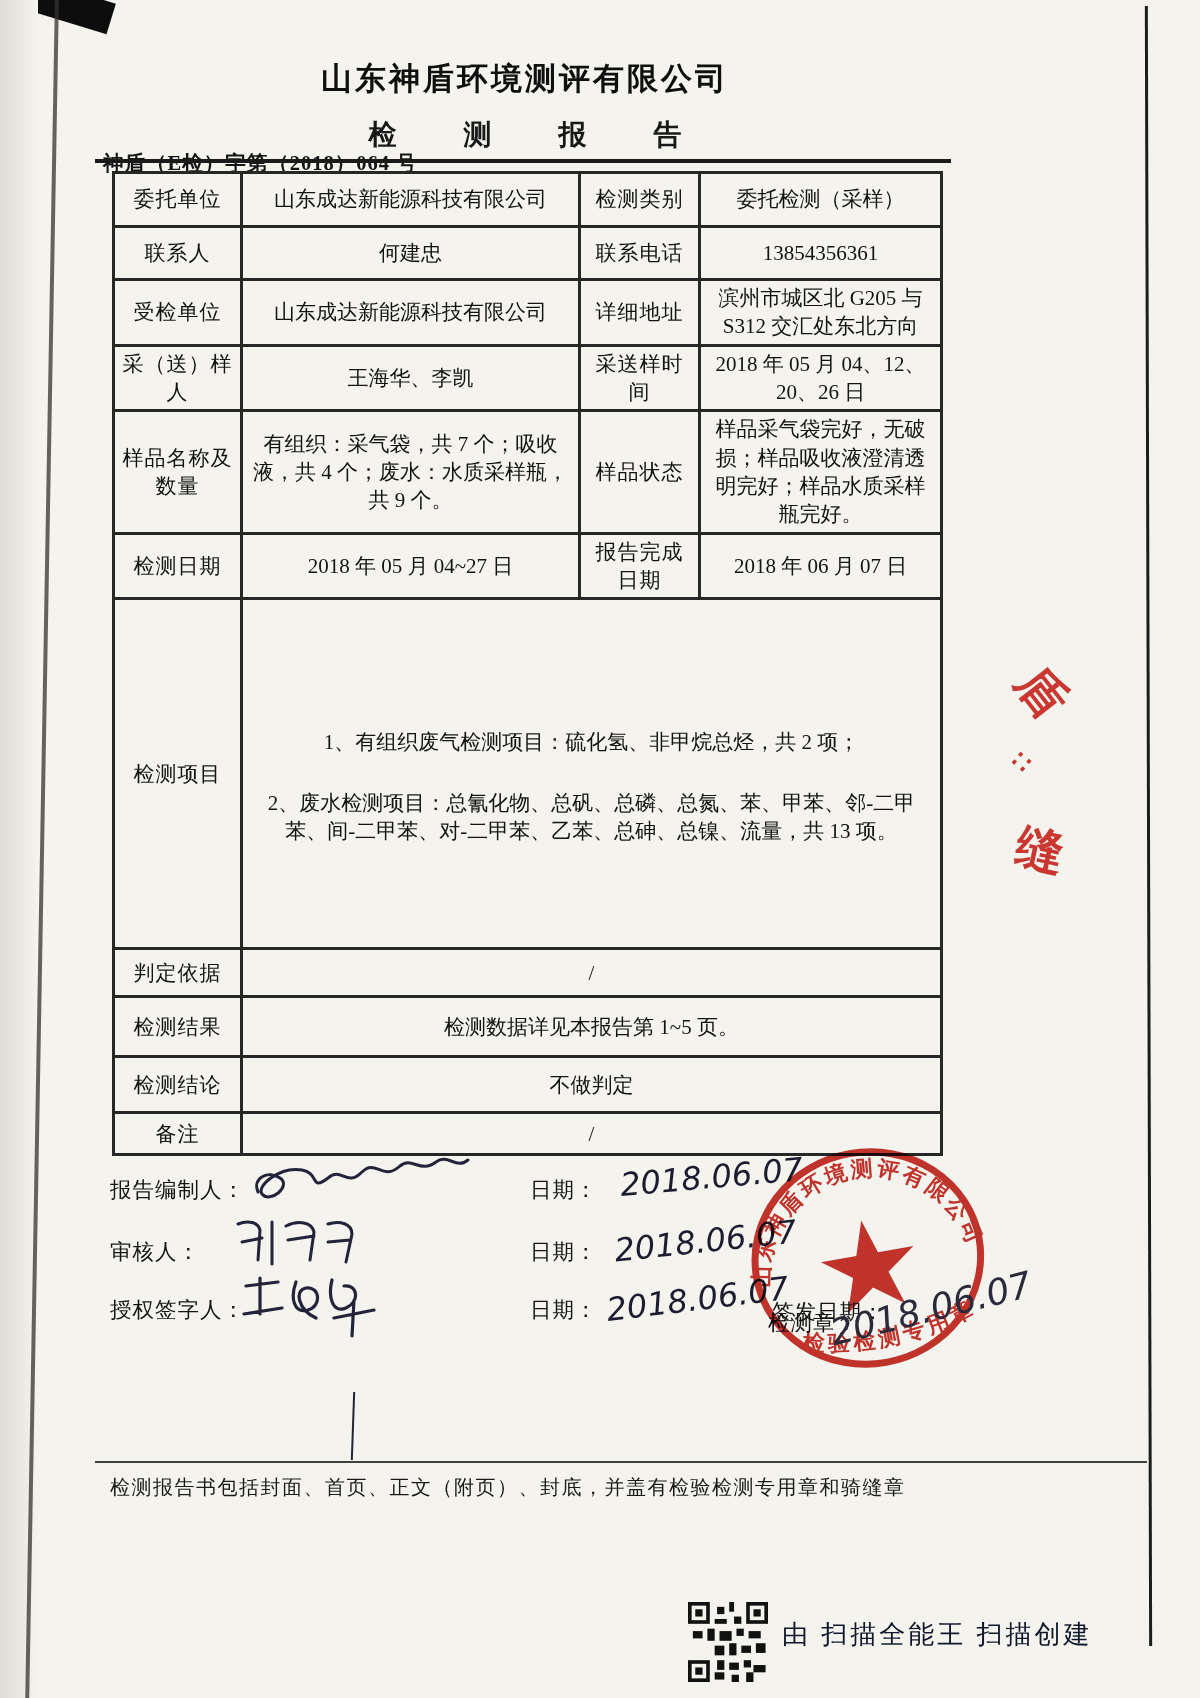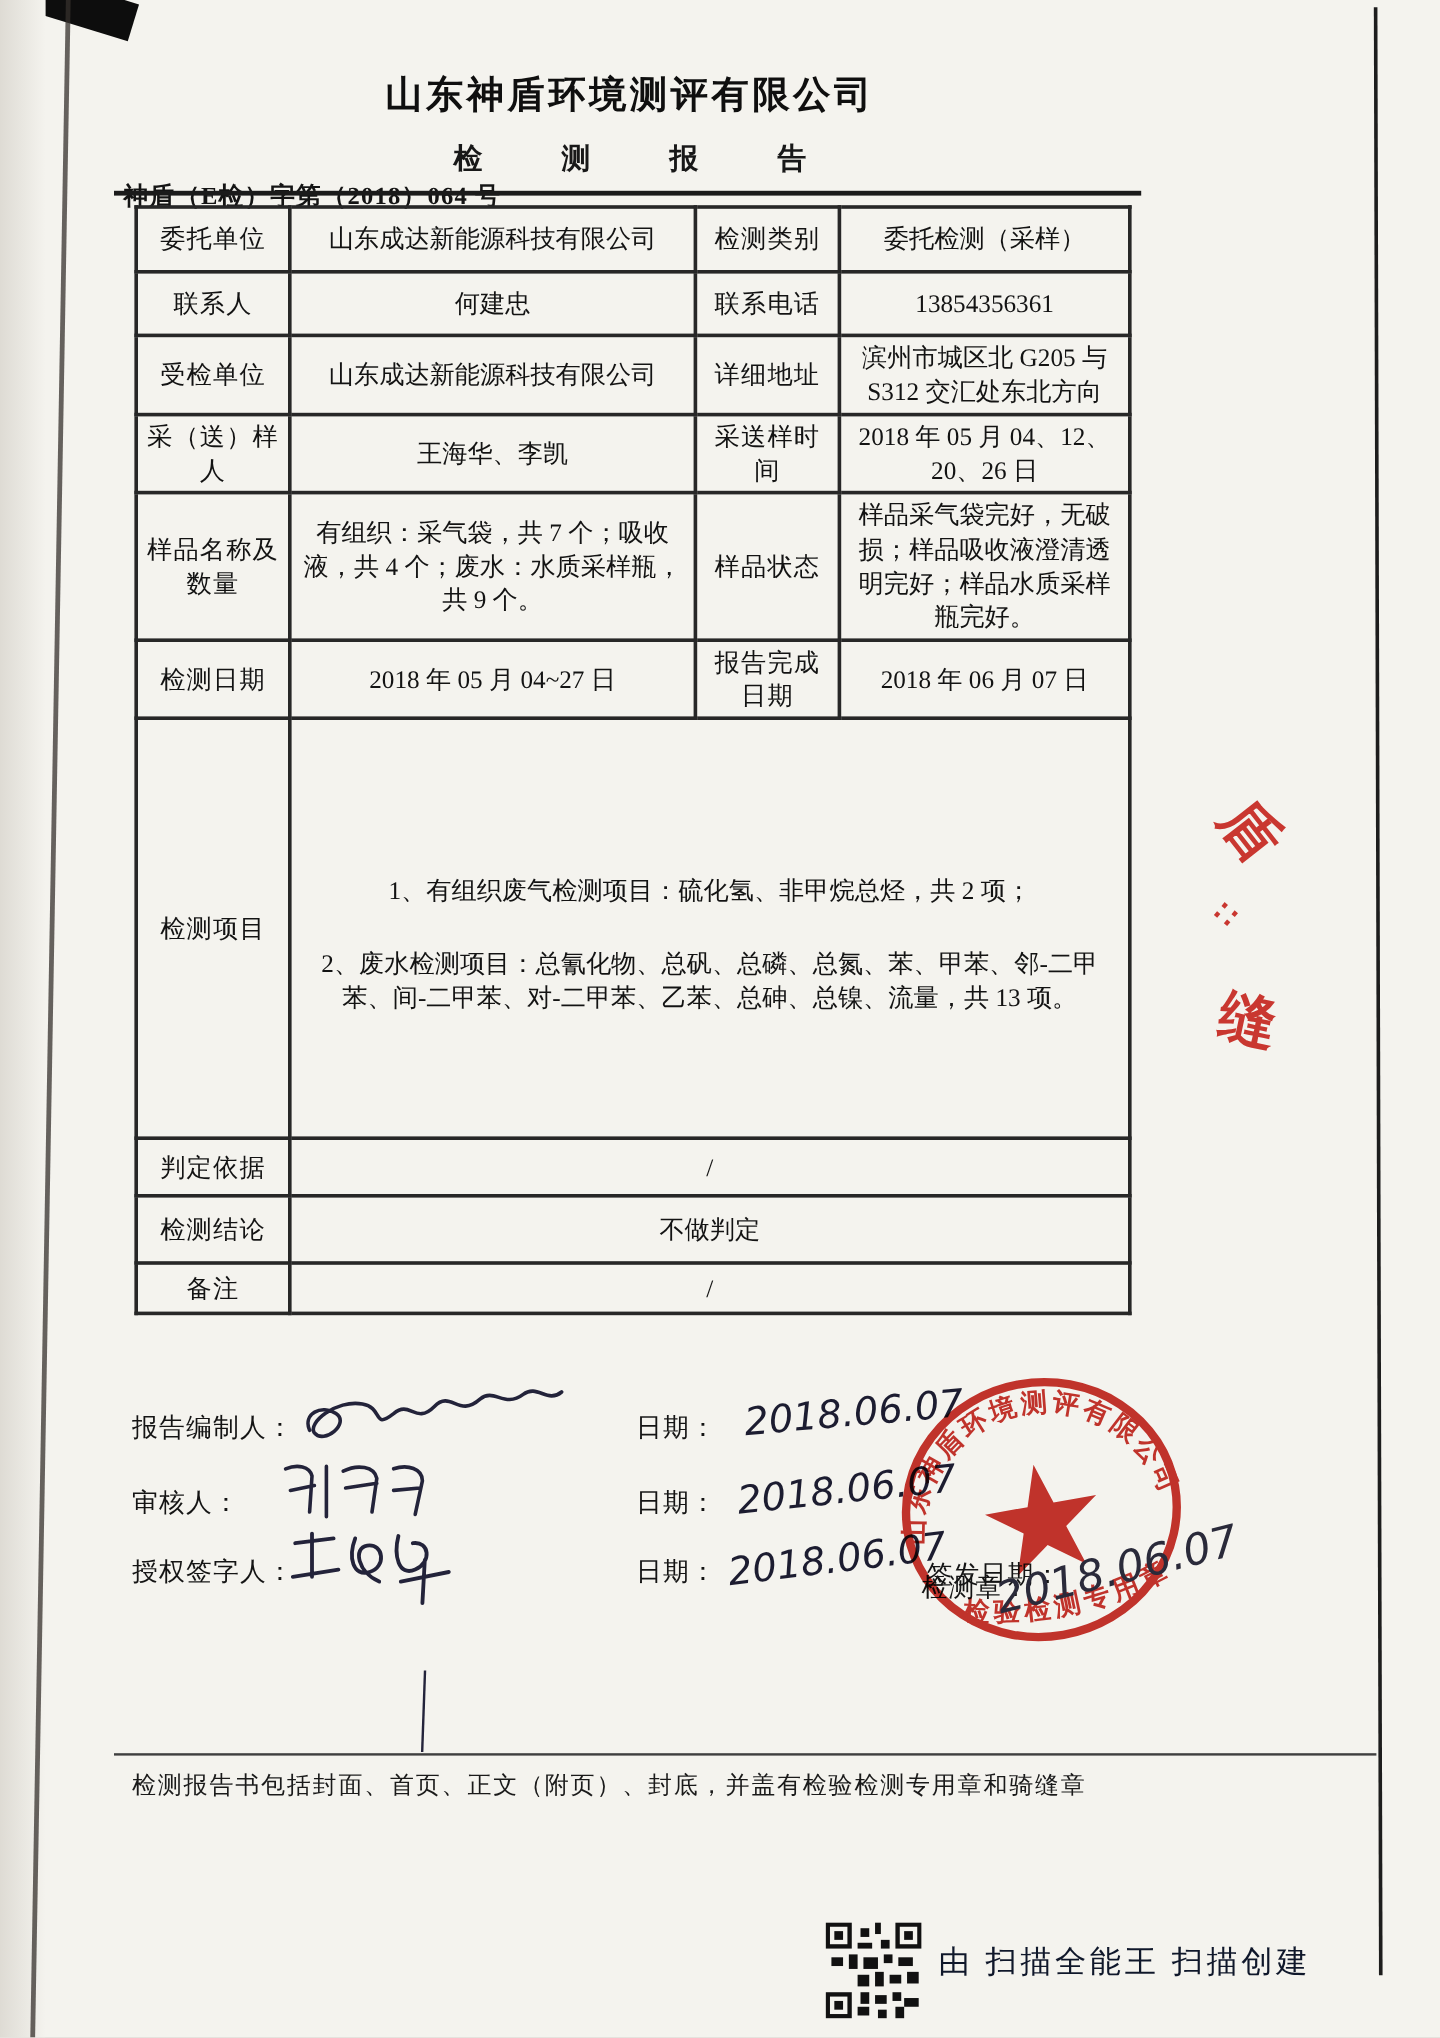--- a/index.html
+++ b/index.html
@@ -9,21 +9,21 @@
     font-family:"Liberation Serif", serif; color:#141414;
   }
   
   .corner-mark{position:absolute;left:-16px;top:-16px;width:130px;height:32px;background:#0d0d0d;transform:rotate(17deg);}
   .edge-left{position:absolute;left:40px;top:-10px;width:4px;height:1725px;background:#35302c;transform:rotate(1deg);opacity:.75;}
   .edge-right{position:absolute;left:1147px;top:6px;width:3px;height:1640px;background:#1d1d1d;transform:rotate(-0.15deg);}
   .shade-left{position:absolute;left:0;top:0;width:38px;height:100%;background:linear-gradient(to right,#dedbd4,#f4f3ee);}
   
   .headwrap{position:absolute;left:95px;top:58px;width:860px;text-align:center;}
   .company-title{font-size:31px;font-weight:bold;letter-spacing:3px;color:#0f0f0f;}
-  .report-title{margin-top:16px;font-size:24px;font-weight:bold;letter-spacing:30px;padding-left:30px;color:#181818;}
+  .report-title{margin-top:16px;font-size:28px;font-weight:bold;letter-spacing:30px;padding-left:30px;color:#181818;}
   .doc-no{position:absolute;left:103px;top:149px;font-size:20.5px;font-weight:bold;letter-spacing:1px;color:#141414;}
   .head-rule{position:absolute;left:95px;top:159px;width:856px;height:4px;background:#1b1b1b;}
   
   table.report{position:absolute;left:112px;top:171px;width:828px;border-collapse:collapse;table-layout:fixed;}
   table.report td{border:3px solid #272727;font-size:21px;line-height:1.35;text-align:center;vertical-align:middle;padding:3px 6px;color:#131313;}
   td.lbl{letter-spacing:1px;}
   td.val-left{text-align:left;padding-left:12px;}
   .r1{height:54px;}.r2{height:53px;}.r3{height:60px;}.r4{height:55px;}
   .r5{height:110px;}.r6{height:60px;}.r7{height:350px;}
   .r8{height:48px;}.r9{height:60px;}.r10{height:56px;}.r11{height:42px;}
@@ -114,20 +114,24 @@
     <tr class="r7">
       <td class="lbl">检测项目</td>
       <td class="items-cell" colspan="3">
         <div class="line1">1、有组织废气检测项目：硫化氢、非甲烷总烃，共 2 项；</div>
         <div class="line2">2、废水检测项目：总氰化物、总矾、总磷、总氮、苯、甲苯、邻-二甲苯、间-二甲苯、对-二甲苯、乙苯、总砷、总镍、流量，共 13 项。</div>
       </td>
     </tr>
     <tr class="r8">
       <td class="lbl">判定依据</td>
       <td class="val-left" colspan="3">/</td>
+    </tr>
+    <tr class="r9">
+      <td class="lbl">检测结果</td>
+      <td class="val-left" colspan="3">检测数据详见本报告第 1~5 页。</td>
     </tr>
     <tr class="r10">
       <td class="lbl">检测结论</td>
       <td class="val-left" colspan="3">不做判定</td>
     </tr>
     <tr class="r11">
       <td class="lbl">备注</td>
       <td class="val-left" colspan="3">/</td>
     </tr>
   </tbody>

